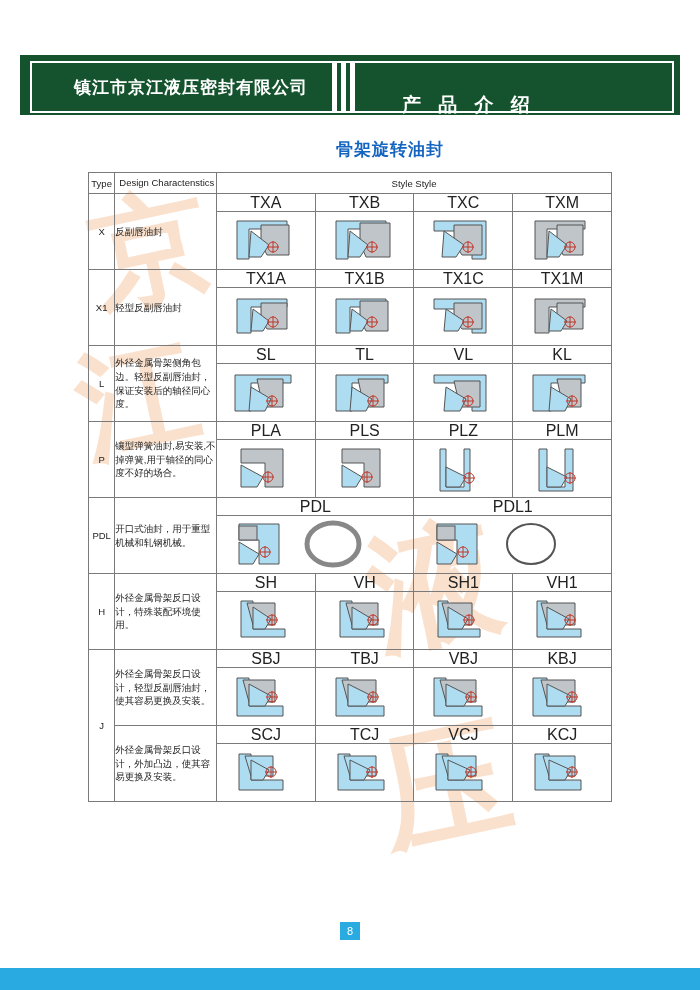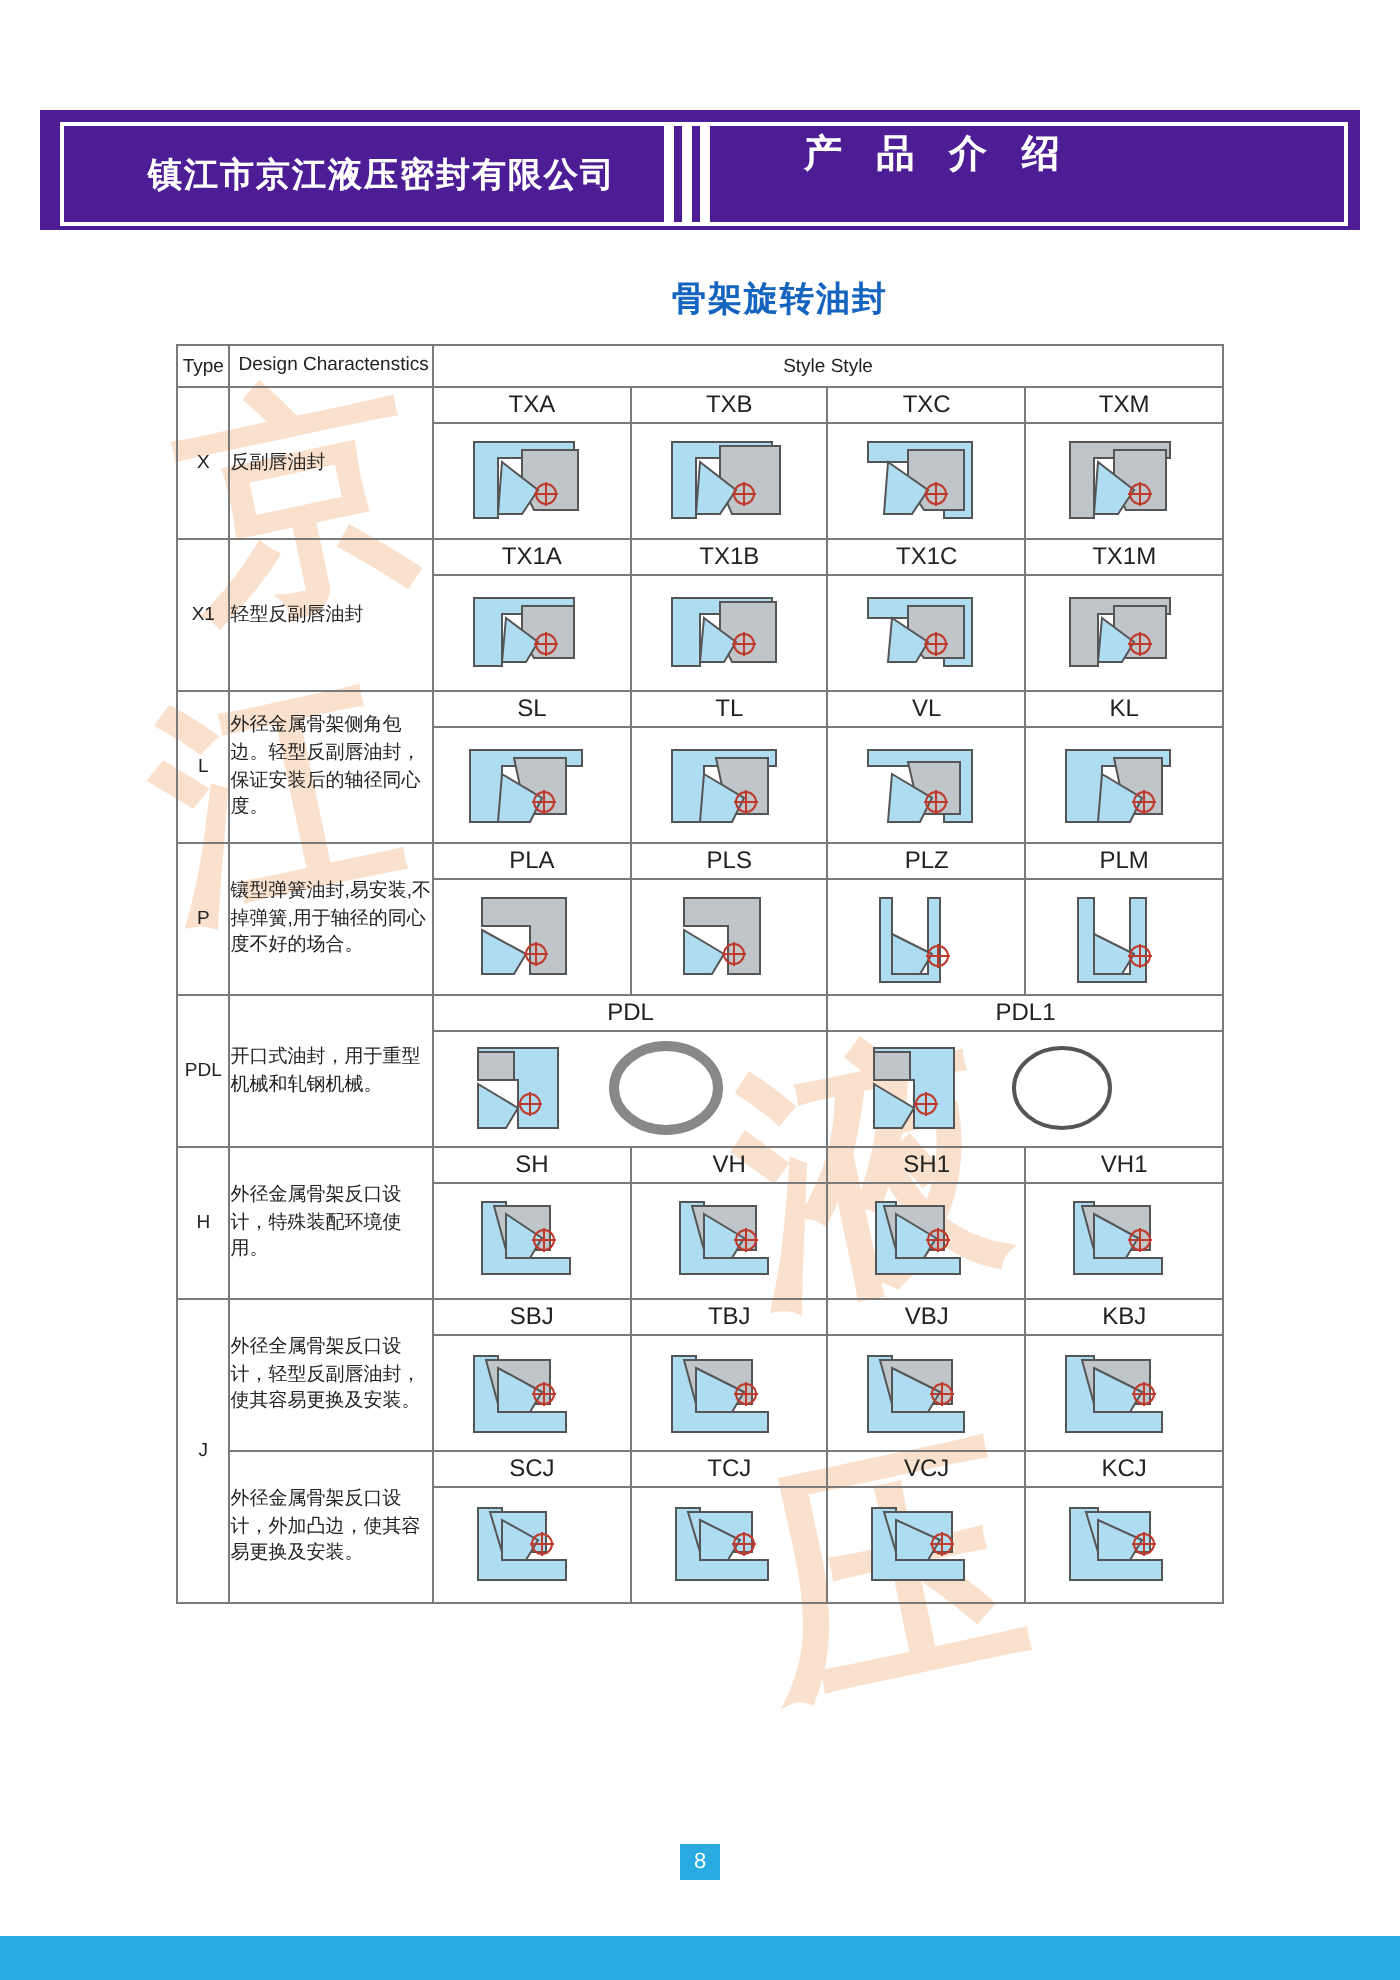--- a/index.html
+++ b/index.html
@@ -6,40 +6,40 @@
   body{
     width:700px;height:990px;
     background:#ffffff;
     font-family:"Liberation Sans", sans-serif;
     position:relative;
     overflow:hidden;
   }
   
   .header{
     position:absolute;left:20px;top:55px;width:660px;height:60px;
-    background:#4c1d95;
+    background:#14532d;
     display:flex;align-items:center;
   }
   .header-inner{
     position:absolute;left:10px;top:6px;width:640px;height:48px;
     border:2px solid #ffffff;
     display:flex;align-items:center;
   }
   .company{
     color:#ffffff;font-weight:bold;font-size:17px;letter-spacing:1px;
     margin-left:42px;
     white-space:nowrap;
   }
   .hbars{
     position:absolute;left:300px;top:0;height:48px;display:flex;gap:4px;
   }
   .hbars i{display:block;width:5px;height:48px;background:#ffffff;}
   .subtitle{
     color:#ffffff;font-weight:bold;font-size:19px;letter-spacing:6px;
-    position:absolute;left:370px;top:1px;white-space:nowrap;
+    position:absolute;left:370px;top:29px;white-space:nowrap;
   }
   
   .page-title{
     position:absolute;top:138px;left:0;width:700px;text-align:center;
     color:#1565C0;font-weight:bold;font-size:17px;letter-spacing:1px;padding-left:40px;
   }
   
   .watermark{
     position:absolute;left:0;top:0;width:700px;height:990px;
     pointer-events:none;overflow:hidden;
@@ -66,21 +66,21 @@
     vertical-align:middle;
     padding:0;
   }
   .hdr{height:20px;text-align:center;font-weight:normal;font-size:10px;}
   .hdr.left{text-align:left;padding-left:4px;}
   .typecell{width:26px;text-align:center;font-size:10px;}
   .desccell{width:102px;padding:4px 5px;line-height:1.45;font-size:9px;margin-top:39px;}
   .stylecell{width:99px;text-align:center;}
   .stylename{
     border-bottom:1px solid #7a7a7a;
-    height:17px;line-height:17px;font-size:12px;text-align:center;
+    height:17px;line-height:17px;font-size:16px;text-align:center;
   }
   .fig{height:57px;display:flex;align-items:center;justify-content:center;}
   .fig svg{display:block;}
   
   .footer-bar{
     position:absolute;left:0;bottom:0;width:700px;height:22px;background:#29ABE2;
   }
   .pagenum{
     position:absolute;left:340px;bottom:50px;width:20px;height:18px;
     background:#29ABE2;color:#fff;font-size:11px;text-align:center;line-height:18px;

